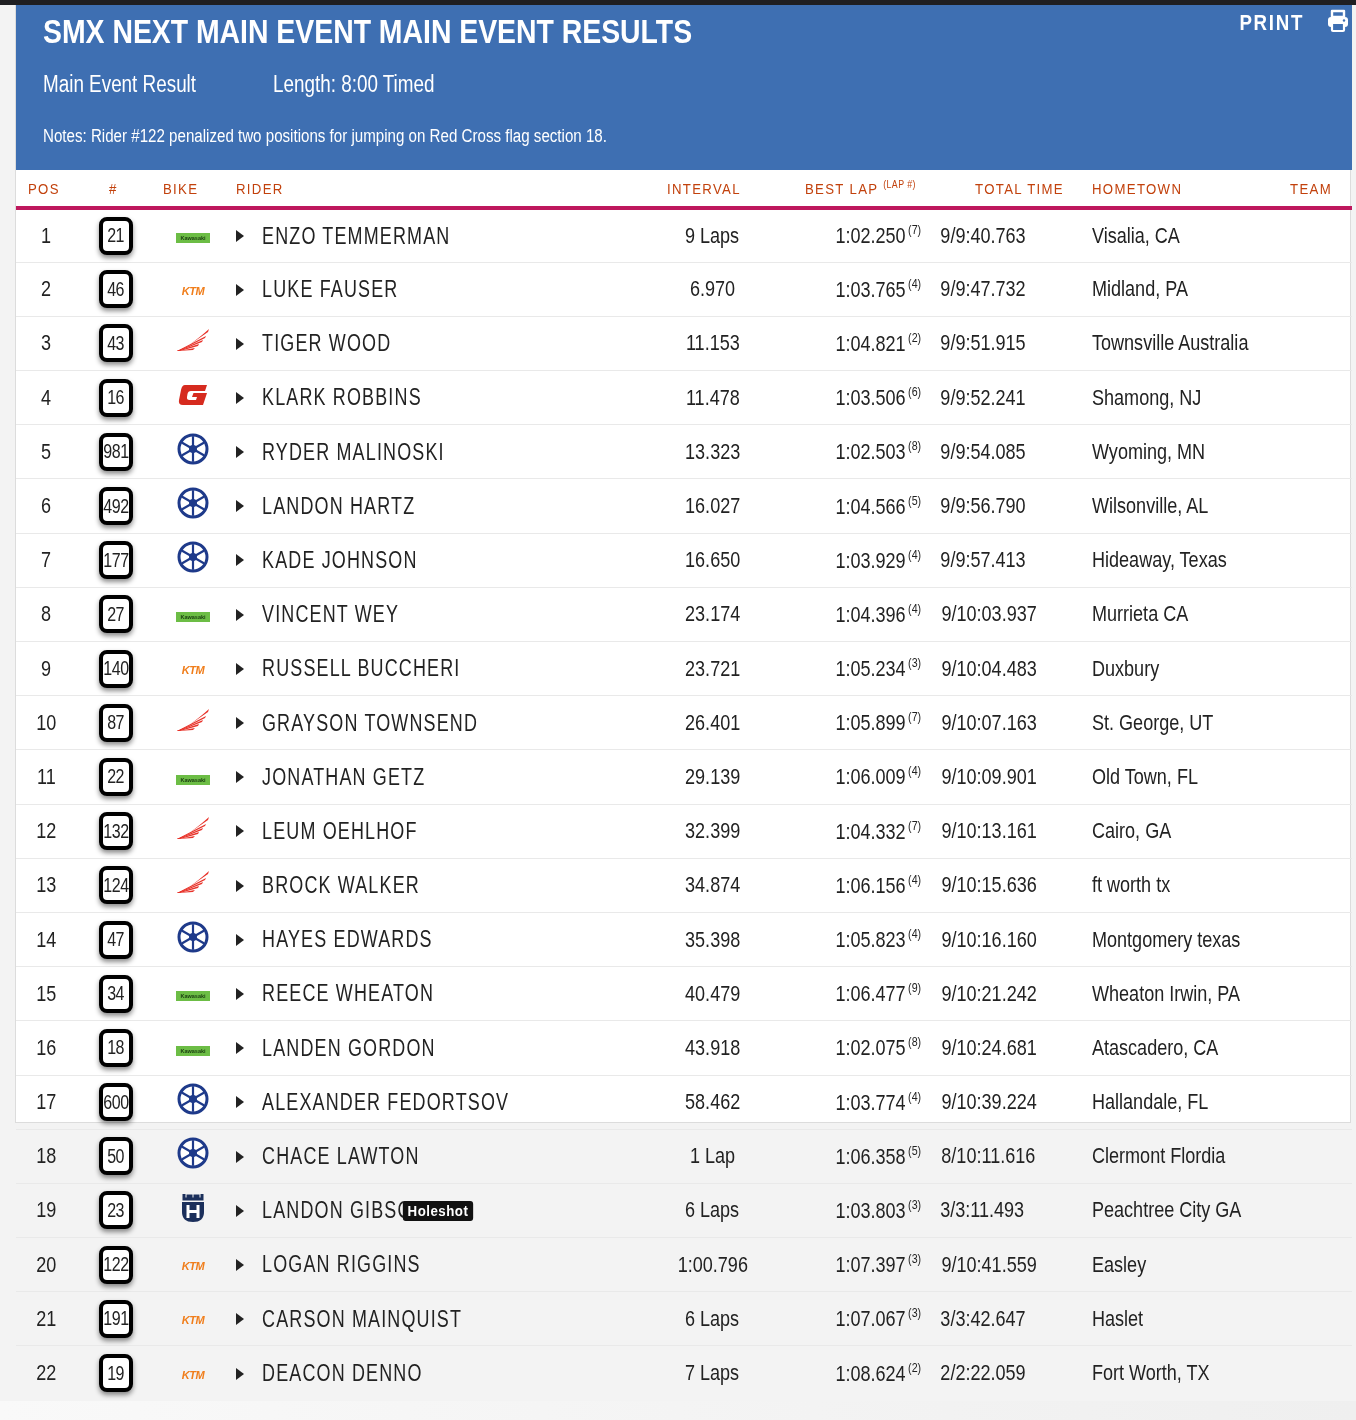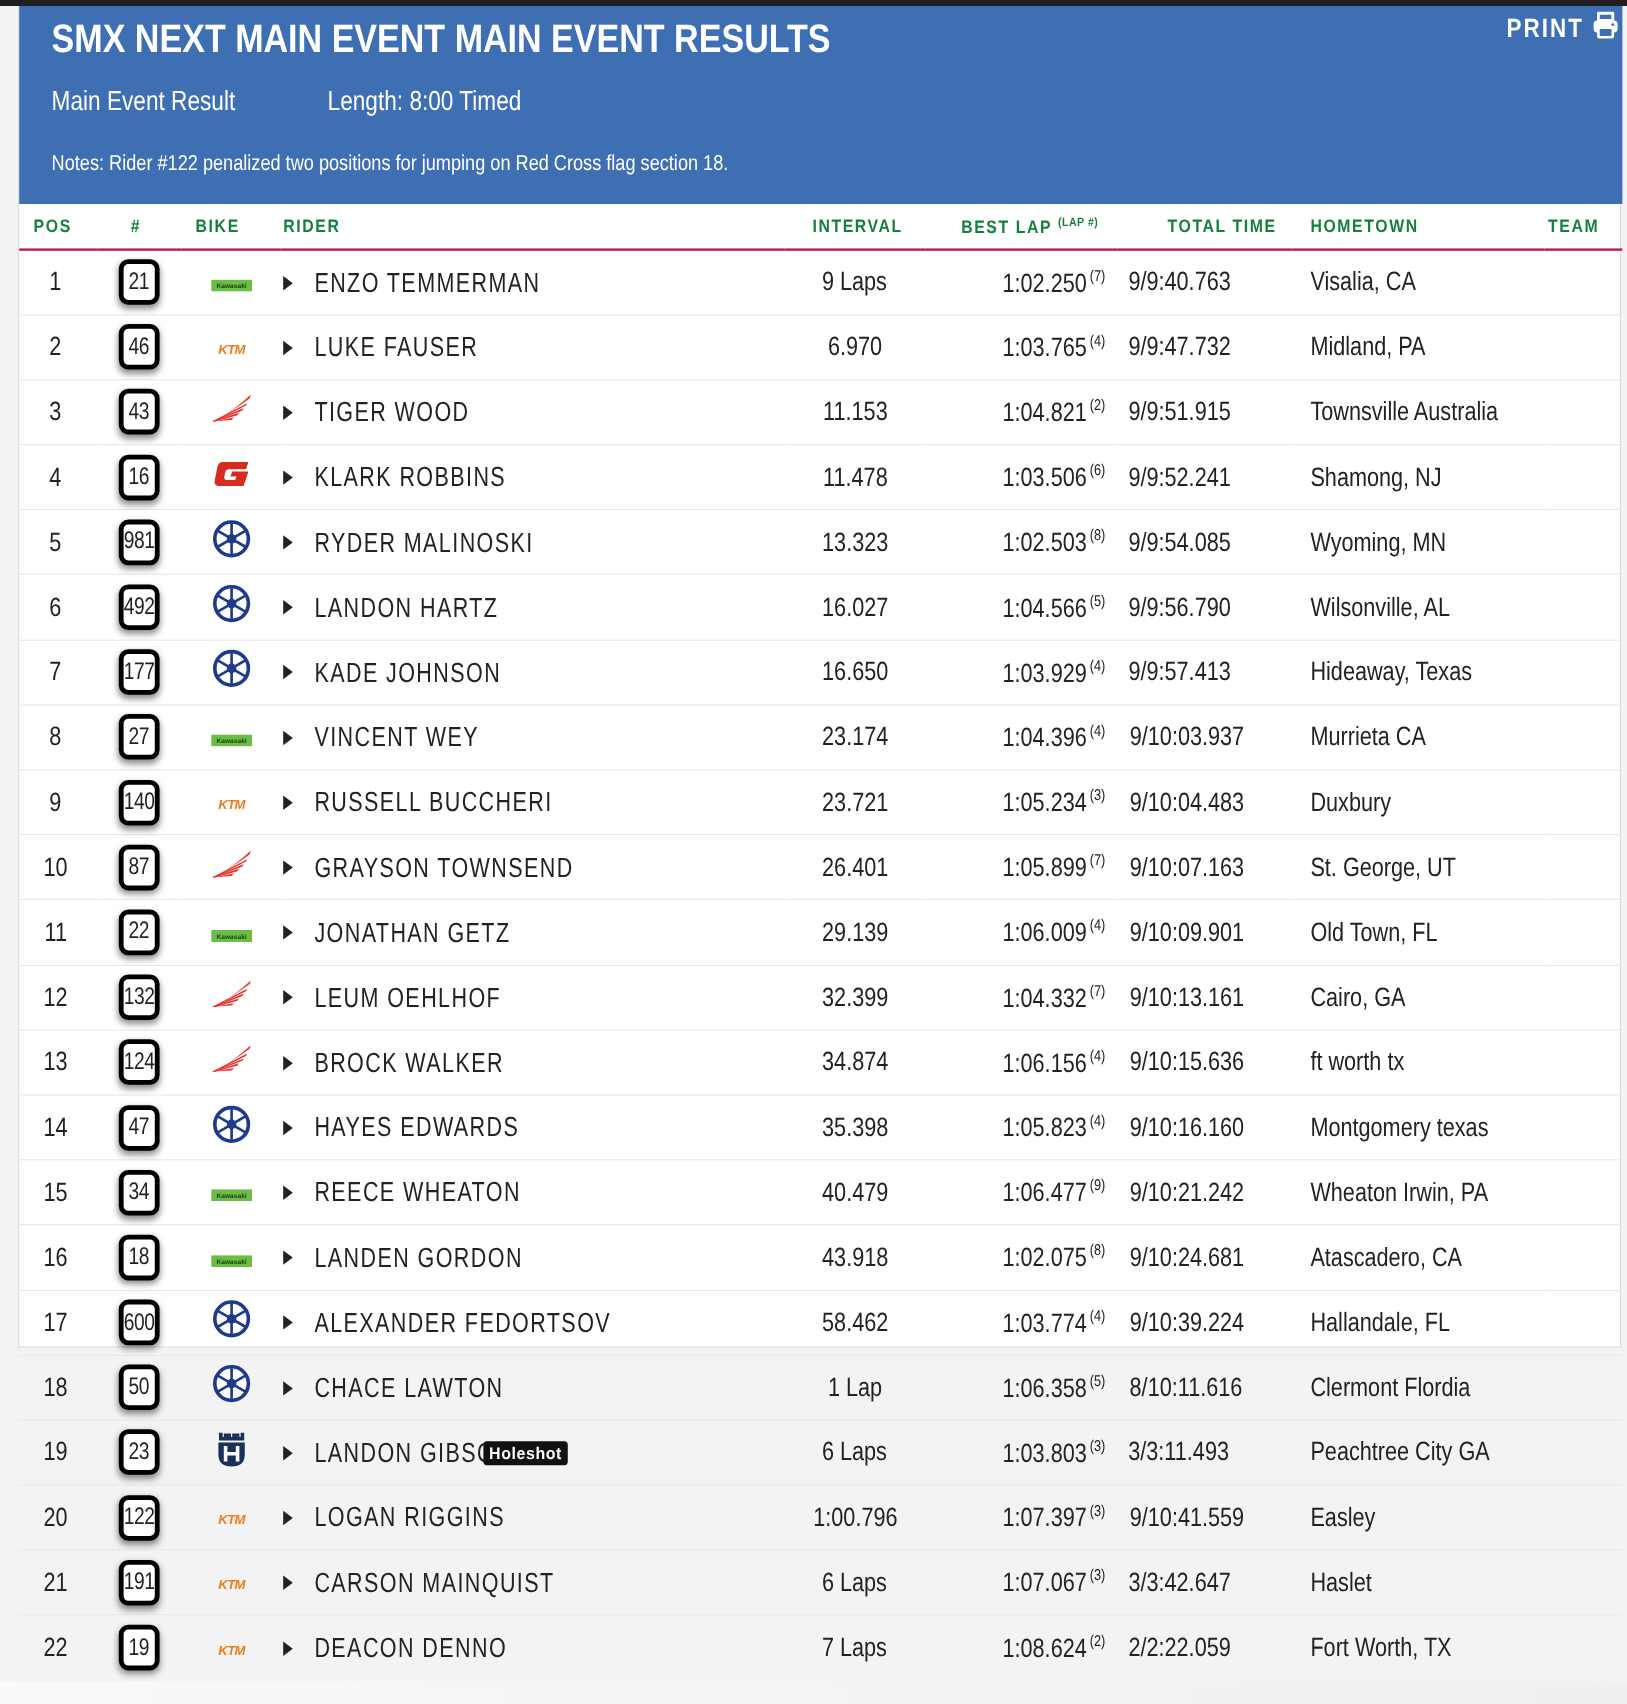--- a/index.html
+++ b/index.html
@@ -5,45 +5,45 @@
   * { box-sizing: border-box; margin: 0; padding: 0; }
   html, body { width: 1356px; height: 1420px; background: #f3f3f3; overflow: hidden; }
   body { font-family: "Liberation Sans Narrow", "Liberation Sans", sans-serif; color: #222; position: relative; }
   .topbar { position: absolute; left: 0; top: 0; width: 1356px; height: 5px; background: #1f1f22; }
   .panel { position: absolute; left: 15px; top: 5px; width: 1336px; height: 1118px; background: #fff; border: 1px solid #dcdcdc; border-top: none; }
   .header { position: absolute; left: 0; top: 0; width: 1336px; height: 165px; background: #3e6fb2; color: #fff; }
   .title { position: absolute; left: 27px; top: 8px; font-size: 33px; font-weight: bold; letter-spacing: 0px; transform: scaleX(0.86); transform-origin: left top; white-space: nowrap; }
   .sub1 { position: absolute; left: 27px; top: 66px; font-size: 23px; transform: scaleX(0.82); transform-origin: left top; white-space: nowrap; }
   .sub2 { position: absolute; left: 257px; top: 66px; font-size: 23px; transform: scaleX(0.82); transform-origin: left top; white-space: nowrap; }
   .notes { position: absolute; left: 27px; top: 121px; font-size: 18px; transform: scaleX(0.84); transform-origin: left top; white-space: nowrap; }
-  .print { position: absolute; right: 2px; top: 4px; display: flex; align-items: center; gap: 6px; cursor: pointer; text-align: center; }
+  .print { position: absolute; right: 2px; top: 4px; display: flex; align-items: center; gap: 22px; cursor: pointer; text-align: center; }
   .print-label { font-size: 22px; font-weight: bold; letter-spacing: 2px; transform: scaleX(0.85); transform-origin: right center; }
   .print svg { width: 24px; height: 24px; }
 
   table { position: absolute; left: 0; top: 165px; width: 1336px; border-collapse: collapse; }
-  thead th { height: 38px; font-size: 15px; font-weight: bold; letter-spacing: 1.5px; color: #15803d; text-align: left; border-bottom: 2px solid #be185d; white-space: nowrap; }
+  thead th { height: 38px; font-size: 15px; font-weight: normal; letter-spacing: 1.5px; color: #c2410c; text-align: left; border-bottom: 4px solid #be185d; white-space: nowrap; }
   thead th span.s { display: inline-block; transform: scaleX(0.88); transform-origin: left center; }
   thead th sup { font-size: 10px; letter-spacing: 0.5px; }
   tbody td { height: 54.2px; border-bottom: 1px solid #e9e9e9; font-size: 22px; color: #222; white-space: nowrap; vertical-align: middle; }
   tbody tr:last-child td { border-bottom: none; }
   .c-pos { width: 65px; text-align: center; padding-right: 4px; }
   .c-num { width: 70px; text-align: center; }
   .c-bike { width: 83px; text-align: center; }
   .c-rider { width: 420px; }
   .c-int { width: 117px; text-align: center; }
   .c-best { width: 160px; text-align: right; padding-left: 18px; }
   .c-total { width: 145px; text-align: left; }
   .c-home { width: 211px; padding-left: 16px; }
   .c-team { text-align: right; padding-right: 14px; }
   th.c-pos { text-align: center; padding-left: 0; }
   th.c-num, th.c-bike { text-align: left; }
   th.c-num { padding-left: 28px; }
   th.c-bike { padding-left: 12px; }
   th.c-rider { padding-left: 2px; }
-  th.c-int { text-align: right; padding-right: 8px; }
+  th.c-int { text-align: center; padding-right: 8px; }
   th.c-best { text-align: right; padding-left: 30px; }
   th.c-total { text-align: right; }
   .narrow { display: inline-block; transform: scaleX(0.82); transform-origin: center center; }
   .narrow-l { display: inline-block; transform: scaleX(0.82); transform-origin: left center; }
   .plate { display: inline-flex; align-items: center; justify-content: center; width: 34px; height: 38px; border: 4px solid #000; border-radius: 8px; background: #fff; box-shadow: 0 3px 5px rgba(0,0,0,0.45); font-size: 20px; overflow: hidden; }
   .plate span { display: inline-block; transform: scaleX(0.8); letter-spacing: -0.5px; }
   .rider-wrap { display: inline-flex; align-items: center; gap: 18px; cursor: pointer; }
   .tri { width: 0; height: 0; border-top: 6px solid transparent; border-bottom: 6px solid transparent; border-left: 8px solid #222; margin-left: 2px; }
   .rider-name { display: inline-block; font-size: 23px; letter-spacing: 1.5px; transform: scaleX(0.78); transform-origin: left center; }
   .badge { display: inline-block; background: #111; color: #fff; font-size: 14px; font-weight: bold; padding: 2px 5px; border-radius: 3px; letter-spacing: 0.5px; margin-left: -90px; transform: scaleX(0.95); }

